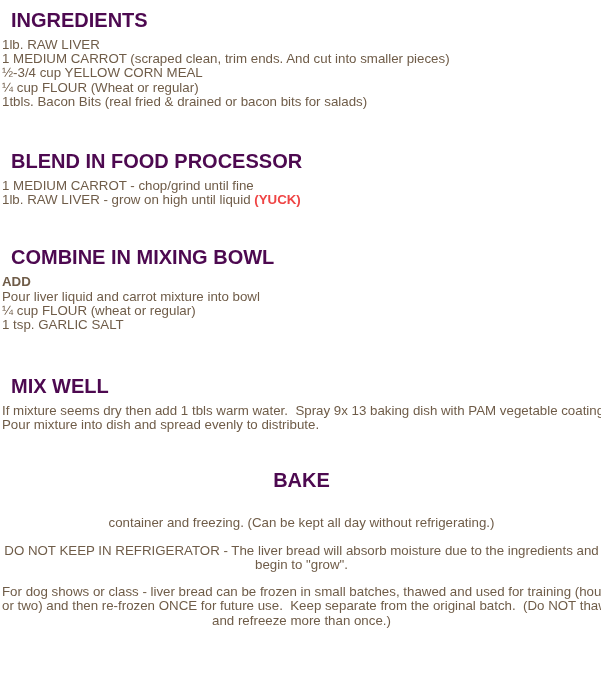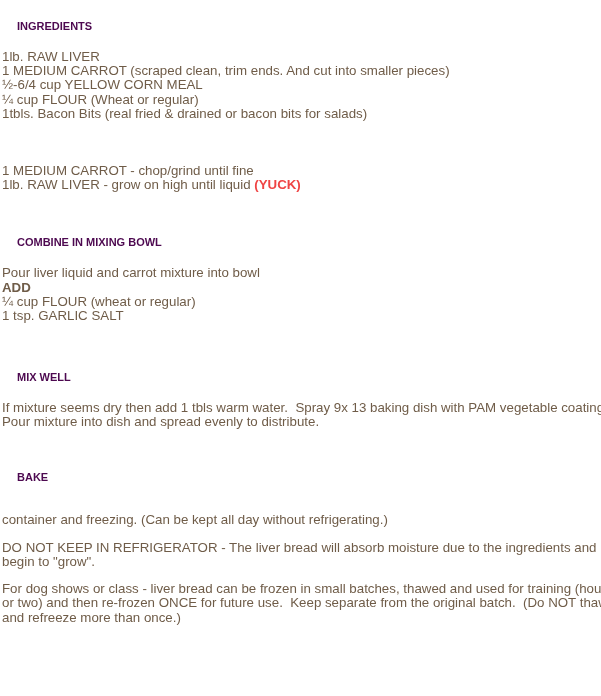--- a/index.html
+++ b/index.html
@@ -11,22 +11,22 @@
     width: 601px;
     height: 696px;
     overflow: hidden;
     font-family: "Liberation Sans", sans-serif;
     -webkit-font-smoothing: none;
   }
   .doc {
     padding: 2px 0 0 2px;
   }
   .sec-heading {
-    margin: 15px;
-    font-size: 11px;
+    margin: 9px;
+    font-size: 20px;
     line-height: 18px;
     font-weight: bold;
     color: #4d0950;
     white-space: pre;
   }
   .line {
     font-size: 13.3px;
     line-height: 14.2px;
     color: #6f5c48;
     white-space: pre;
@@ -34,49 +34,50 @@
   .line.bold {
     font-weight: bold;
   }
   .emph {
     font-weight: bold;
     color: #ef4444;
   }
   .sec-blend   { margin-top: 43px; }
   .sec-combine { margin-top: 41px; }
   .sec-mix     { margin-top: 45px; }
-  .sec-bake    { margin-top: 38px; }
+  .sec-bake    { margin-top: 38px; text-align: center; }
   .para        { margin: 0; }
   .para-gap-lg { margin-top: 27px; }
   .para-gap-md { margin-top: 14px; }
   .para-gap-sm { margin-top: 13px; }
 </style>
 </head>
 <body>
 
 <div class="doc">
 
   <div class="section sec-ingredients">
     <h2 class="sec-heading">INGREDIENTS</h2>
     <div class="line">1lb. RAW LIVER</div>
     <div class="line">1 MEDIUM CARROT (scraped clean, trim ends. And cut into smaller pieces)</div>
-    <div class="line">½-6/4 cup YELLOW CORN MEAL</div>
+    <div class="line">½-3/4 cup YELLOW CORN MEAL</div>
     <div class="line">¼ cup FLOUR (Wheat or regular)</div>
     <div class="line">1tbls. Bacon Bits (real fried &amp; drained or bacon bits for salads)</div>
   </div>
 
   <div class="section sec-blend">
+    <h2 class="sec-heading">BLEND IN FOOD PROCESSOR</h2>
     <div class="line">1 MEDIUM CARROT - chop/grind until fine</div>
     <div class="line"><span>1lb. RAW LIVER - grow on high until liquid </span><span class="emph">(YUCK)</span></div>
   </div>
 
   <div class="section sec-combine">
     <h2 class="sec-heading">COMBINE IN MIXING BOWL</h2>
+    <div class="line bold">ADD</div>
     <div class="line">Pour liver liquid and carrot mixture into bowl</div>
-    <div class="line bold">ADD</div>
     <div class="line">¼ cup FLOUR (wheat or regular)</div>
     <div class="line">1 tsp. GARLIC SALT</div>
   </div>
 
   <div class="section sec-mix">
     <h2 class="sec-heading">MIX WELL</h2>
     <div class="line">If mixture seems dry then add 1 tbls warm water.  Spray 9x 13 baking dish with PAM vegetable coating.</div>
     <div class="line">Pour mixture into dish and spread evenly to distribute.</div>
   </div>
 

